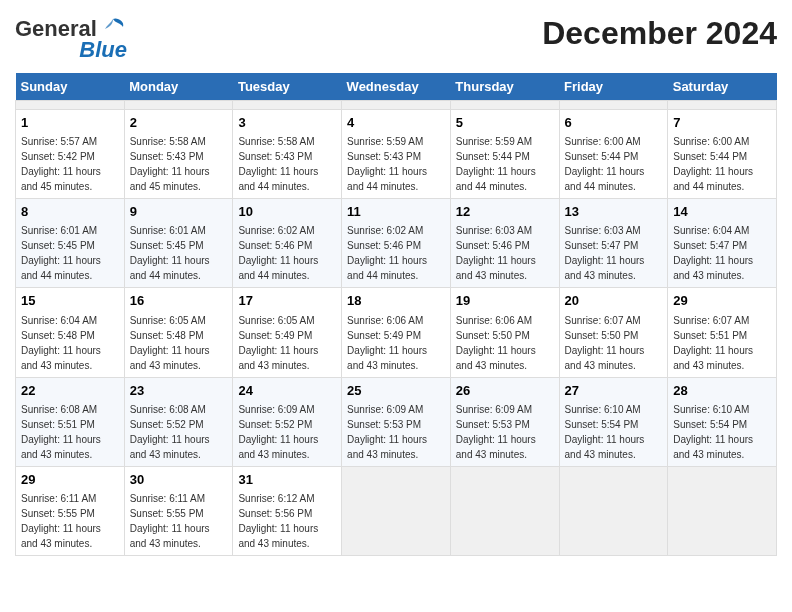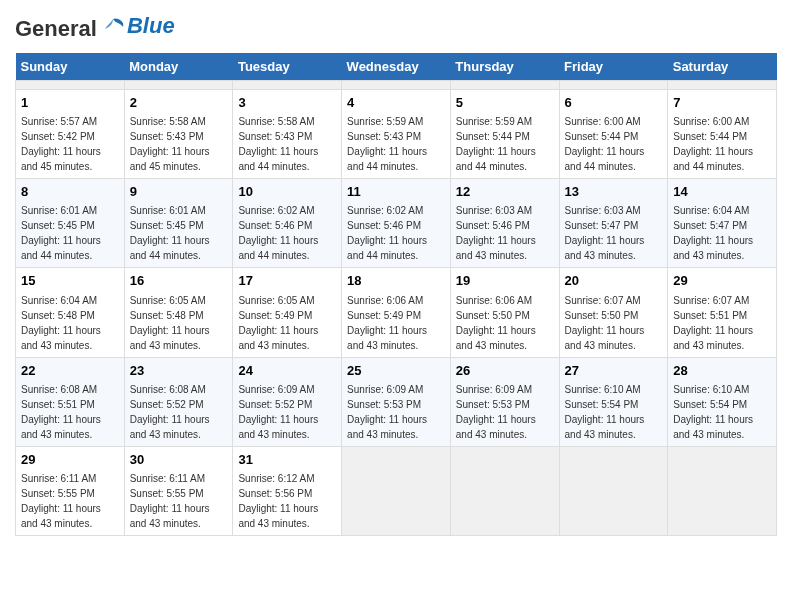--- a/index.html
+++ b/index.html
@@ -15,21 +15,22 @@
       padding: 15px 15px 10px 15px;
     }
     .header {
       display: flex;
       justify-content: space-between;
       align-items: flex-start;
       margin-bottom: 10px;
     }
     .logo {
       display: flex;
-      align-items: center;
+      flex-direction: column;
+      align-items: flex-end;
     }
     .logo-line {
       display: flex;
       align-items: center;
       gap: 2px;
     }
     .title-block {
       text-align: right;
     }
     .title-block h1 {
@@ -94,20 +95,21 @@
       <div class="logo-line">
         <span style="font-size:22px;font-weight:bold;color:#333;">General</span>
         <svg width="28" height="28" viewBox="0 0 28 28">
           <path d="M14 4 C18 2, 26 6, 24 12 C22 8, 16 8, 14 4Z" fill="#1a6eb5"></path>
           <path d="M14 4 C12 8, 8 10, 6 14 C10 12, 14 10, 14 4Z" fill="#1a6eb5" opacity="0.7"></path>
         </svg>
       </div>
       <span style="font-size:22px;font-weight:bold;color:#1a6eb5;margin-top:-6px;font-style:italic;">Blue</span>
     </div>
     <div class="title-block">
+      <h1>December 2024</h1>
     </div>
   </div>
 
   <table>
     <thead>
       <tr id="header-row">
           <th>Sunday</th>
           <th>Monday</th>
           <th>Tuesday</th>
           <th>Wednesday</th>

